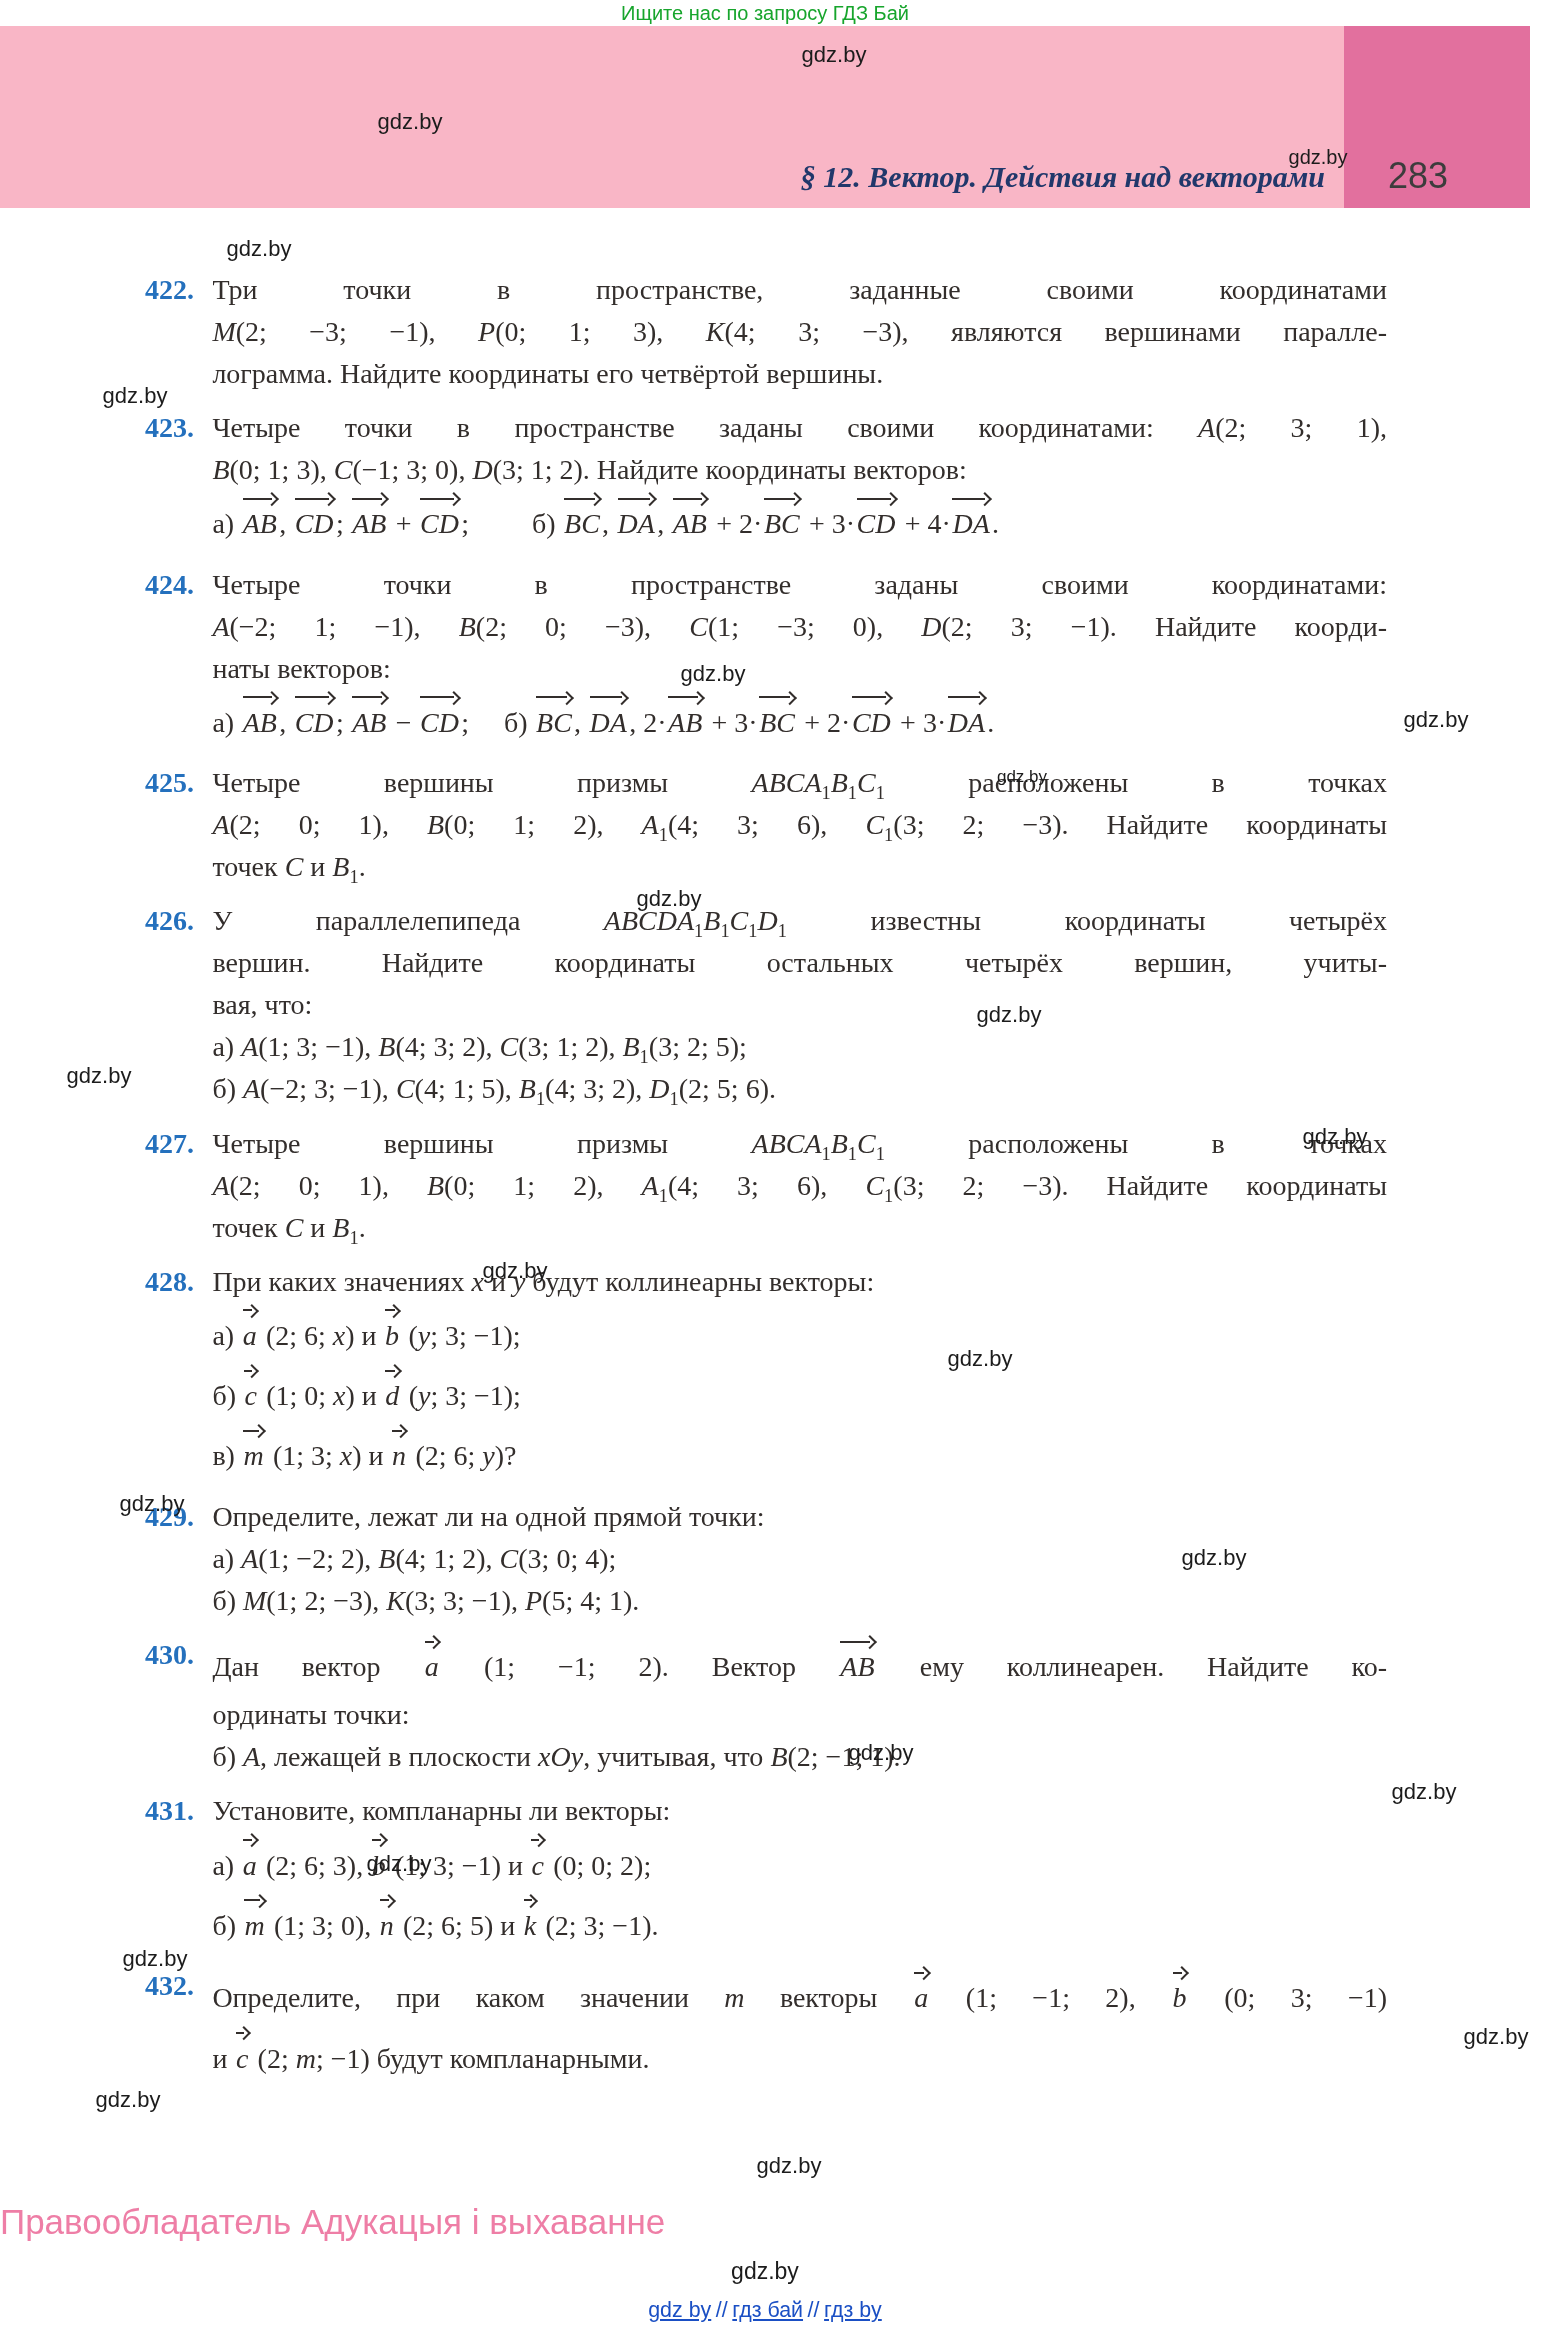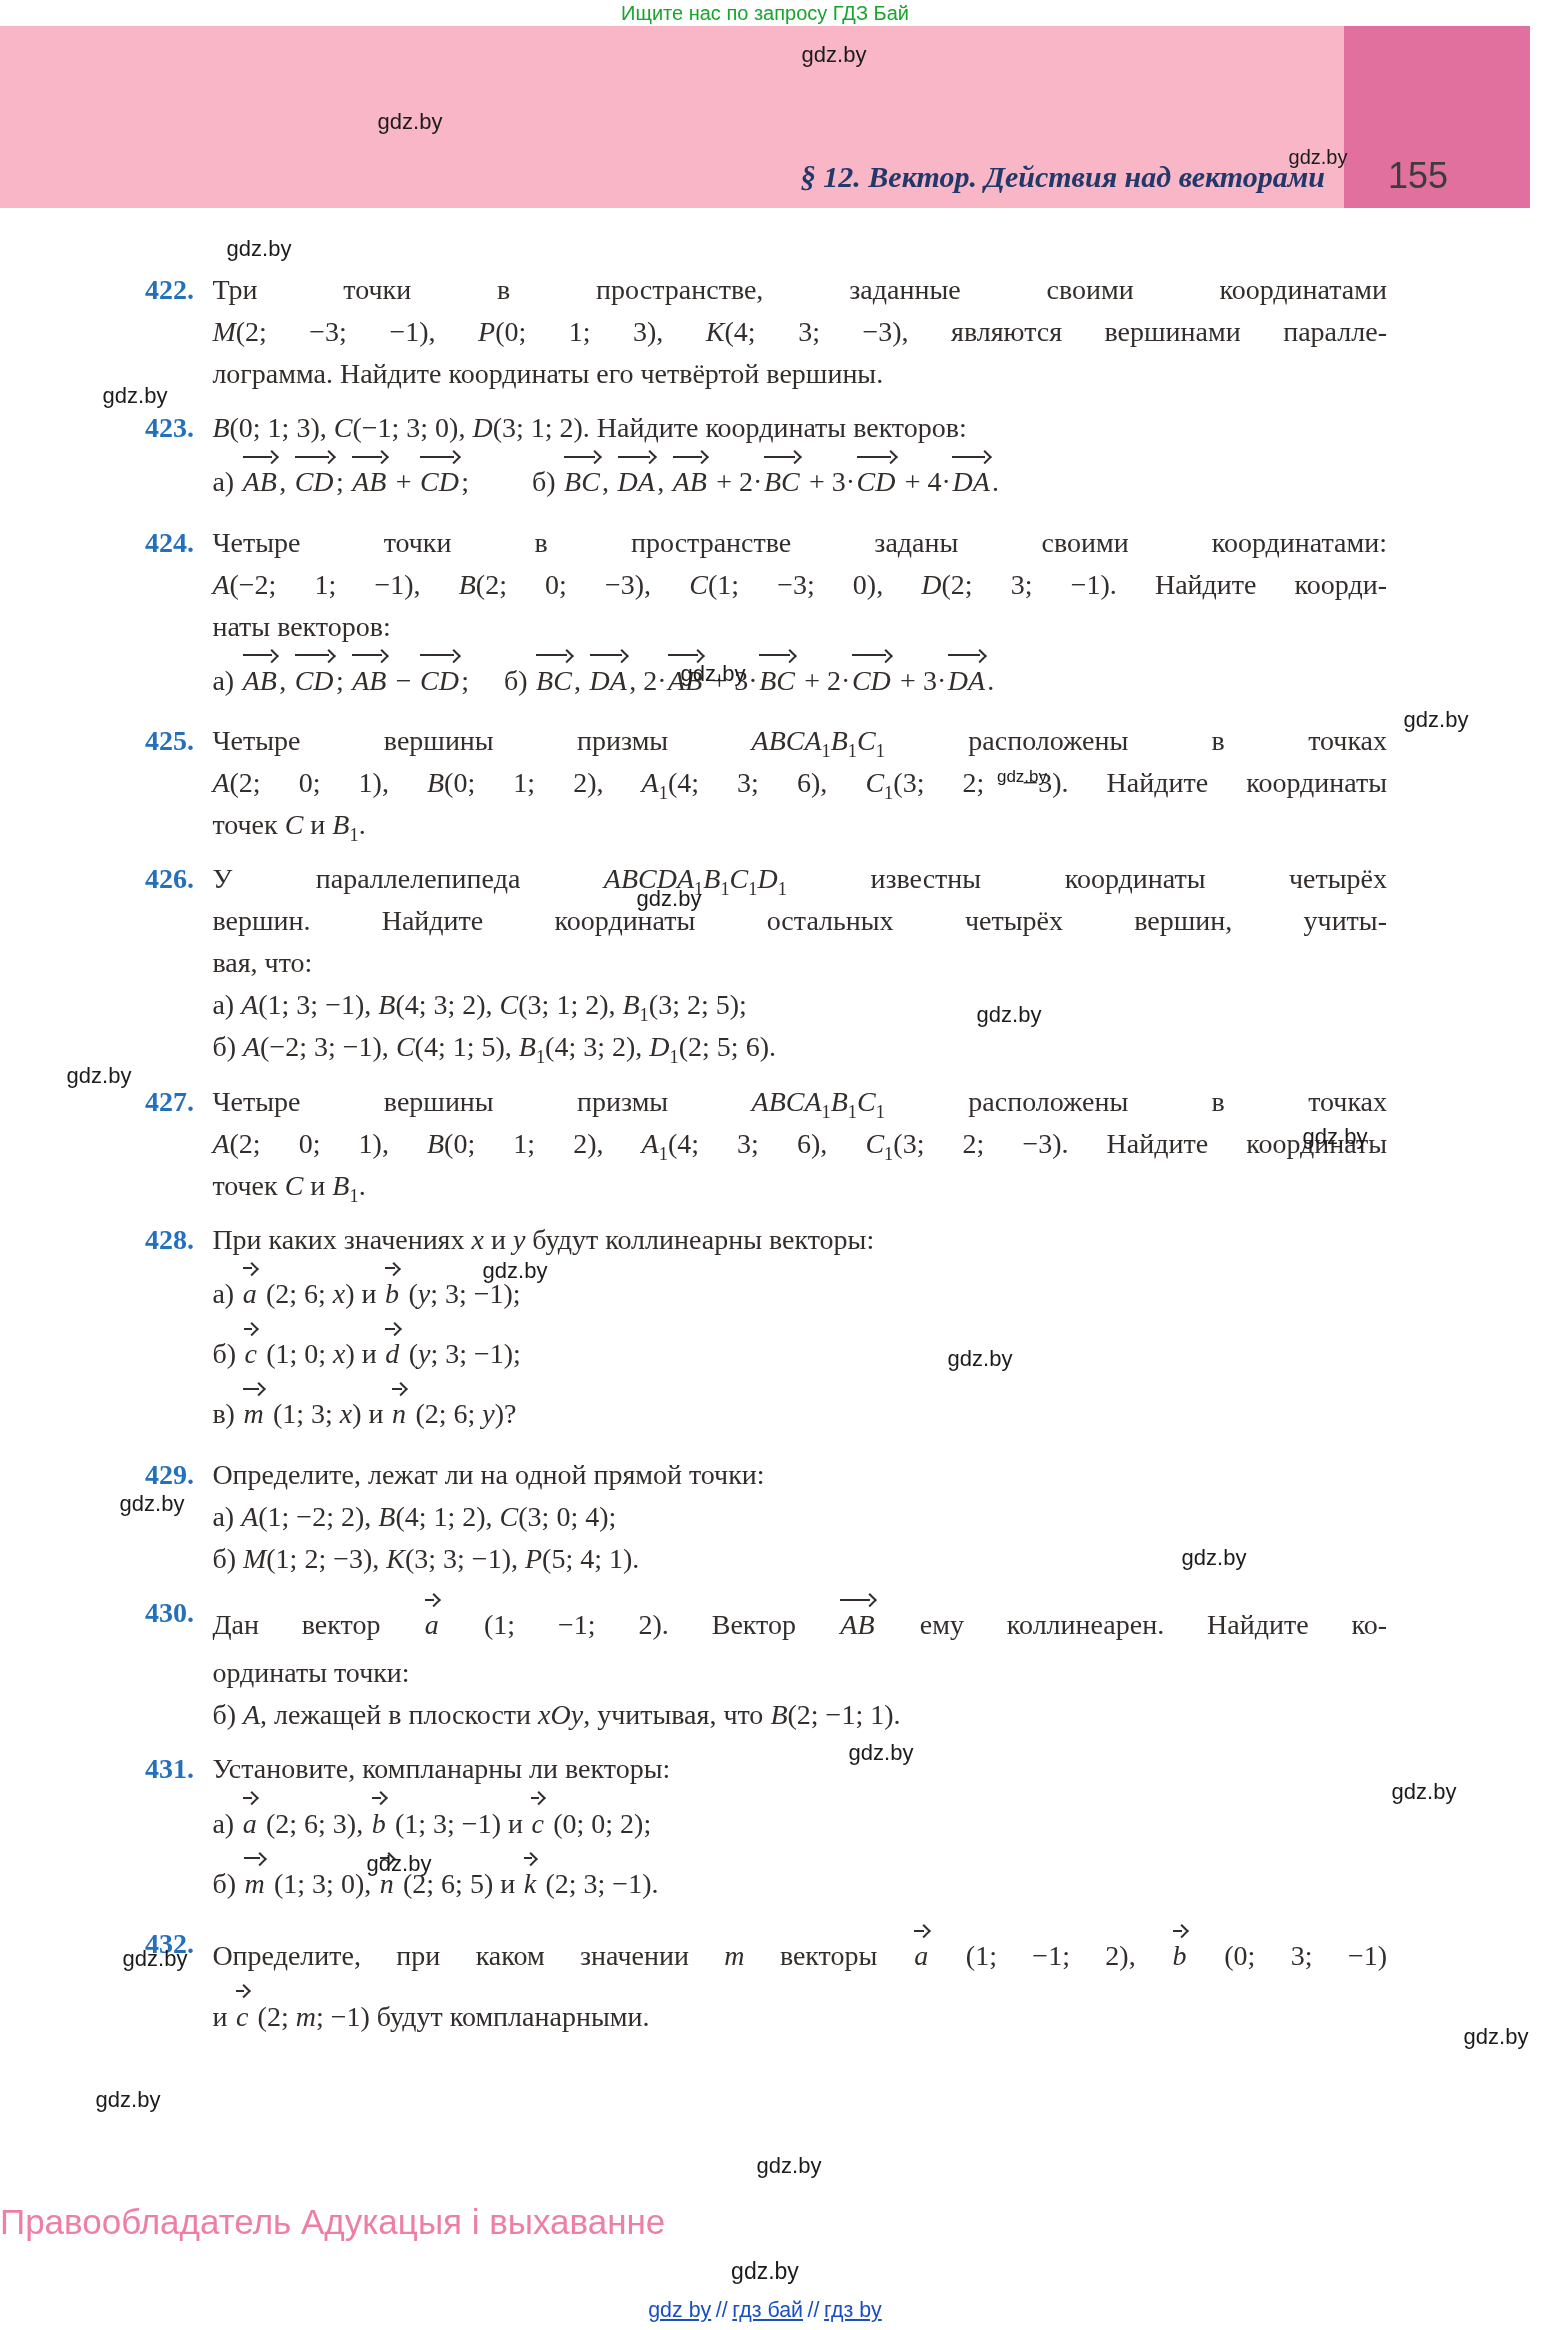--- a/index.html
+++ b/index.html
@@ -40,36 +40,37 @@
 
 <div class="page">
 
   <div class="top-strip">
     <span class="top-banner">Ищите нас по запросу ГДЗ Бай</span>
   </div>
 
   <div class="band">
     <div class="band-title">§ 12. Вектор. Действия над векторами</div>
     <div class="page-box">
-      <span class="page-num">155</span>
+      <span class="page-num">283</span>
     </div>
   </div>
 
   <div class="content">
       <div class="problem">
         <div class="pnum">422.</div>
         <div class="pbody">
           <div class="pline jl">Три точки в пространстве, заданные своими координатами</div>
           <div class="pline jl"><i>M</i>(2; −3; −1), <i>P</i>(0; 1; 3), <i>K</i>(4; 3; −3), являются вершинами паралле-</div>
           <div class="pline">лограмма. Найдите координаты его четвёртой вершины.</div>
         </div>
       </div>
       <div class="problem">
         <div class="pnum">423.</div>
         <div class="pbody">
+          <div class="pline jl">Четыре точки в пространстве заданы своими координатами: <i>A</i>(2; 3; 1),</div>
           <div class="pline"><i>B</i>(0; 1; 3), <i>C</i>(−1; 3; 0), <i>D</i>(3; 1; 2). Найдите координаты векторов:</div>
           <div class="pline fl">а) <span class="vec">AB</span>, <span class="vec">CD</span>; <span class="vec">AB</span> + <span class="vec">CD</span>;   б) <span class="vec">BC</span>, <span class="vec">DA</span>, <span class="vec">AB</span> + 2·<span class="vec">BC</span> + 3·<span class="vec">CD</span> + 4·<span class="vec">DA</span>.</div>
         </div>
       </div>
       <div class="problem">
         <div class="pnum">424.</div>
         <div class="pbody">
           <div class="pline jl">Четыре точки в пространстве заданы своими координатами:</div>
           <div class="pline jl"><i>A</i>(−2; 1; −1), <i>B</i>(2; 0; −3), <i>C</i>(1; −3; 0), <i>D</i>(2; 3; −1). Найдите коорди-</div>
           <div class="pline">наты векторов:</div>

